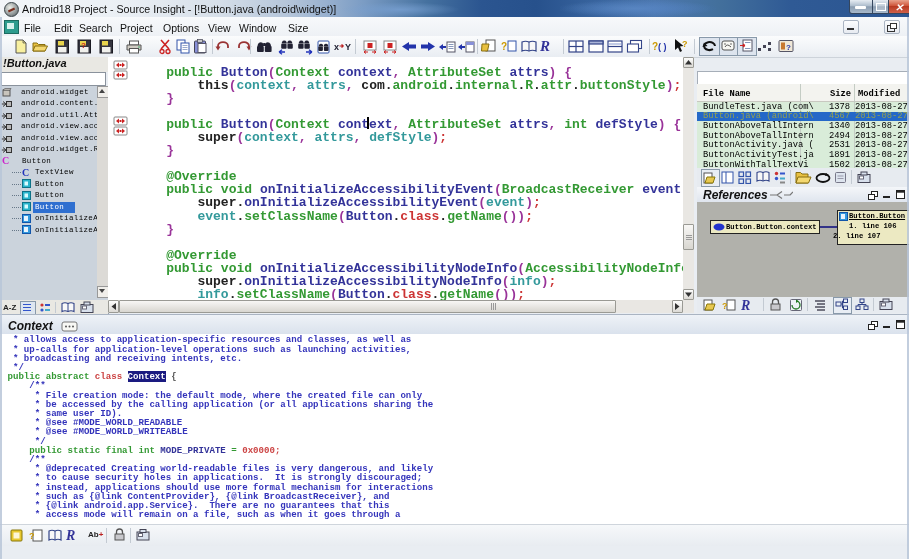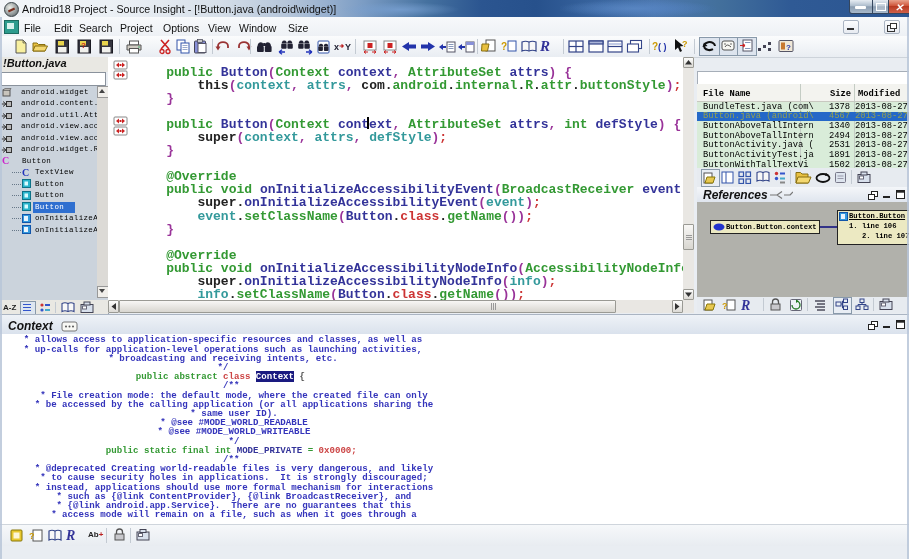--- a/index.html
+++ b/index.html
@@ -73,21 +73,21 @@
   .sel{color:#93a050;}
   #proj-tools{left:697px;top:168px;width:212px;height:19px;background:#e7ebf0;}
   #refs-title{left:697px;top:187px;width:212px;height:15px;text-align:right;}
   #refs-body{left:697px;top:202px;width:212px;height:95px;background:#b1b1ab;overflow:hidden;}
   #refs-tools{left:697px;top:297px;width:212px;height:16px;background:#e7ebf0;}
   .rtxt{font-family:"Liberation Mono",monospace;font-weight:bold;font-size:7.2px;line-height:9px;color:#000;white-space:pre;}
 
   
   #ctx-title{left:0;top:314px;width:909px;height:20px;background:linear-gradient(#eef2f7,#d9e1ec);border-top:1px solid #aab4c2;border-bottom:1px solid #b9c2cf;}
   #ctx-code{position:absolute;left:7.5px;top:1.4px;font-family:"Liberation Mono",monospace;font-weight:bold;
-    font-size:9.1px;line-height:9.2px;white-space:pre;color:#3434bb;text-align:center;}
+    font-size:9.1px;line-height:9.2px;white-space:pre;color:#3434bb;}
   .cg{color:#339933;}
   .cr{color:#cc4444;}
   .cn{color:#333399;}
   #ctx-body{left:0;top:334px;width:909px;height:190px;background:#fff;overflow:hidden;}
 
   
   #btools{left:0;top:524px;width:909px;height:21px;background:linear-gradient(#f6f8fa,#e8ecf1);border-top:1px solid #cfd5dc;}
   #status{left:0;top:545px;width:909px;height:14px;background:#eceff2;font-family:"Liberation Mono",monospace;font-size:8.5px;color:#111;}
 </style>
 </head>
@@ -638,21 +638,21 @@
         <ellipse cx="6" cy="4" rx="5.5" ry="3.5" fill="#2233cc"></ellipse>
       </svg>
     <div class="abs rtxt" style="left:29px;top:20.5px">Button.Button.context</div>
     <div class="abs" style="left:140px;top:8px;width:75px;height:33px;background:#ece9c2;border:1px solid #222"></div>
     <svg class="abs" style="left:142px;top:10px" width="9" height="9">
         <rect x="0.5" y="0.5" width="8" height="8" fill="#3399dd" stroke="#1155aa"></rect>
         <rect x="2" y="2" width="4" height="5" fill="#e8f4ff"></rect>
       </svg>
     <div class="abs rtxt" style="left:152px;top:10px;text-decoration:underline">Button.Button</div>
     <div class="abs rtxt" style="left:152px;top:20px">1. line 106</div>
-    <div class="abs rtxt" style="left:165px;top:30px">2. line 107</div>
+    <div class="abs rtxt" style="left:136px;top:30px">2. line 107</div>
   </div>
   <div id="refs-tools" class="abs">
     <svg class="abs" style="left:6px;top:1px" width="15" height="14">
         <rect x="1" y="2" width="8" height="10" fill="#fff" stroke="#555"></rect>
         <path d="M4 6 h8 l-2 6 h-8Z" fill="#e8c850" stroke="#887708"></path>
       </svg>
     <svg class="abs" style="left:25px;top:1px" width="15" height="14">
         <rect x="5" y="2" width="8" height="10" fill="#fff" stroke="#555"></rect>
         <text x="0" y="11" font-size="9" fill="#cc9900" font-weight="bold">?</text>
       </svg>

